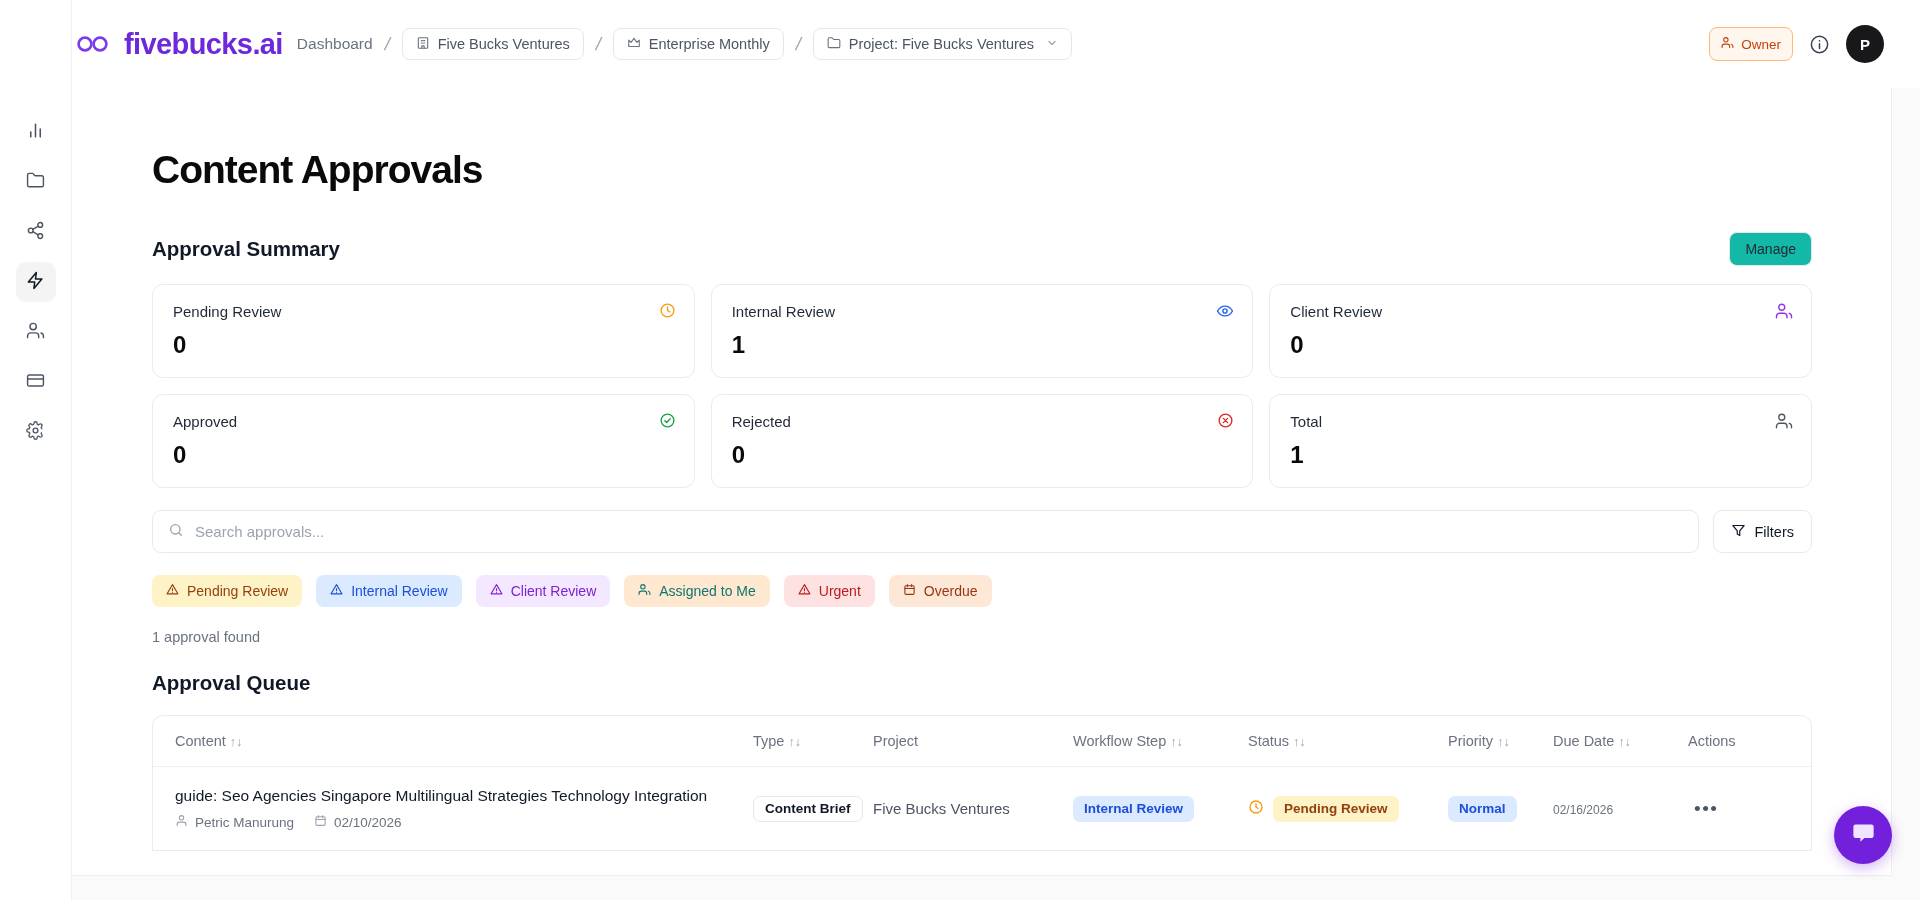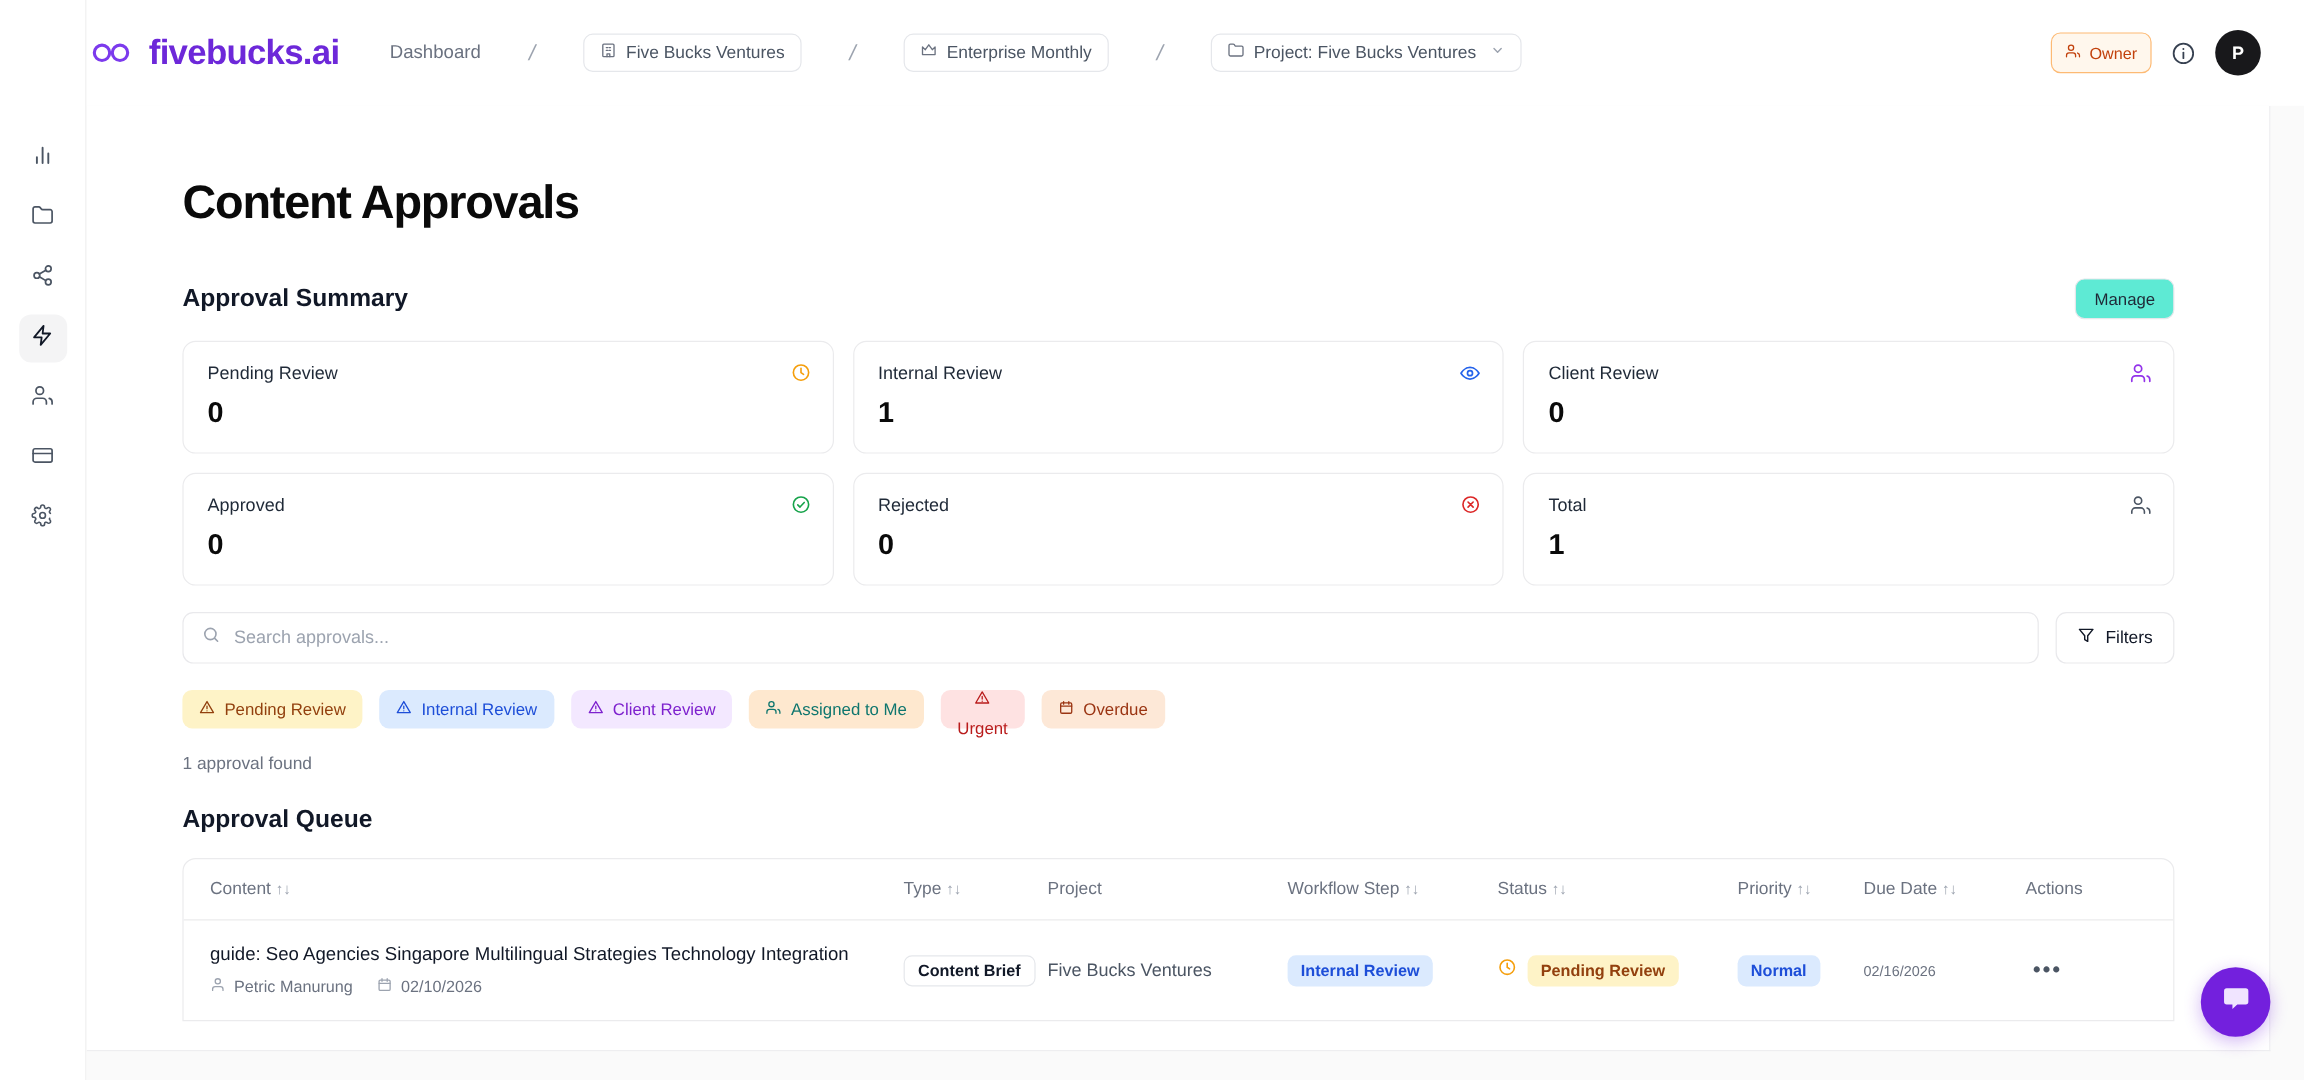--- a/index.html
+++ b/index.html
@@ -11,21 +11,20 @@
     -webkit-font-smoothing: antialiased;
   }
 
   
   .topbar {
     position: absolute; top: 0; left: 0; right: 0; height: 88px;
     background: #ffffff;
     display: flex; align-items: center;
     padding: 0 36px 0 76px;
     z-index: 40;
-    gap: 28px;
   }
   .brand-wrap { display: flex; align-items: center; gap: 14px; }
   .logo-infinity { color: #7c3aed; display: flex; align-items: center; }
   .brand-name {
     font-size: 29px; font-weight: 700; color: #6d28d9; letter-spacing: -0.6px;
   }
   .crumb-plain {
     font-size: 15.5px; color: #6b7280; margin-left: 14px; white-space: nowrap;
   }
   .crumb-sep {
@@ -94,21 +93,21 @@
   }
 
   
   .sec-row {
     margin-top: 40px; display: flex; align-items: center;
   }
   .sec-title { font-size: 20.5px; font-weight: 700; color: #111827; }
   .manage-btn {
     margin-left: auto; margin-right: 28px;
     height: 34px; padding: 0 15px;
-    border: 1px solid #e5e7eb; border-radius: 8px; background: #5eead4;
+    border: 1px solid #e5e7eb; border-radius: 8px; background: #14b8a6;
     font-size: 14px; color: #1f2937;
     display: inline-flex; align-items: center;
   }
 
   
   .cards {
     margin-top: 18px; margin-right: 28px;
     display: grid; grid-template-columns: repeat(3, 1fr); gap: 16px;
   }
   .card {
@@ -483,21 +482,21 @@
         <span>
           <svg width="13" height="13" viewBox="0 0 24 24" fill="none" stroke="currentColor" stroke-width="2" stroke-linecap="round" stroke-linejoin="round">
                 <path d="M16 21v-2a4 4 0 0 0-4-4H6a4 4 0 0 0-4 4v2"></path>
                 <circle cx="9" cy="7" r="4"></circle>
                 <path d="M22 21v-2a4 4 0 0 0-3-3.87"></path>
               </svg>
         </span>
         <span>Assigned to Me</span>
       </span>
 
-      <span class="chip" style="background:#fee2e2;color:#b91c1c;flex-direction:column;">
+      <span class="chip" style="background:#fee2e2;color:#b91c1c;">
         <span>
           <svg width="13" height="13" viewBox="0 0 24 24" fill="none" stroke="currentColor" stroke-width="2" stroke-linecap="round" stroke-linejoin="round">
                 <path d="M12 3 2 20h20L12 3Z"></path>
                 <path d="M12 10v4M12 17.2v.1"></path>
               </svg>
         </span>
         <span>Urgent</span>
       </span>
 
       <span class="chip" style="background:#fde8d7;color:#9a3412;">

